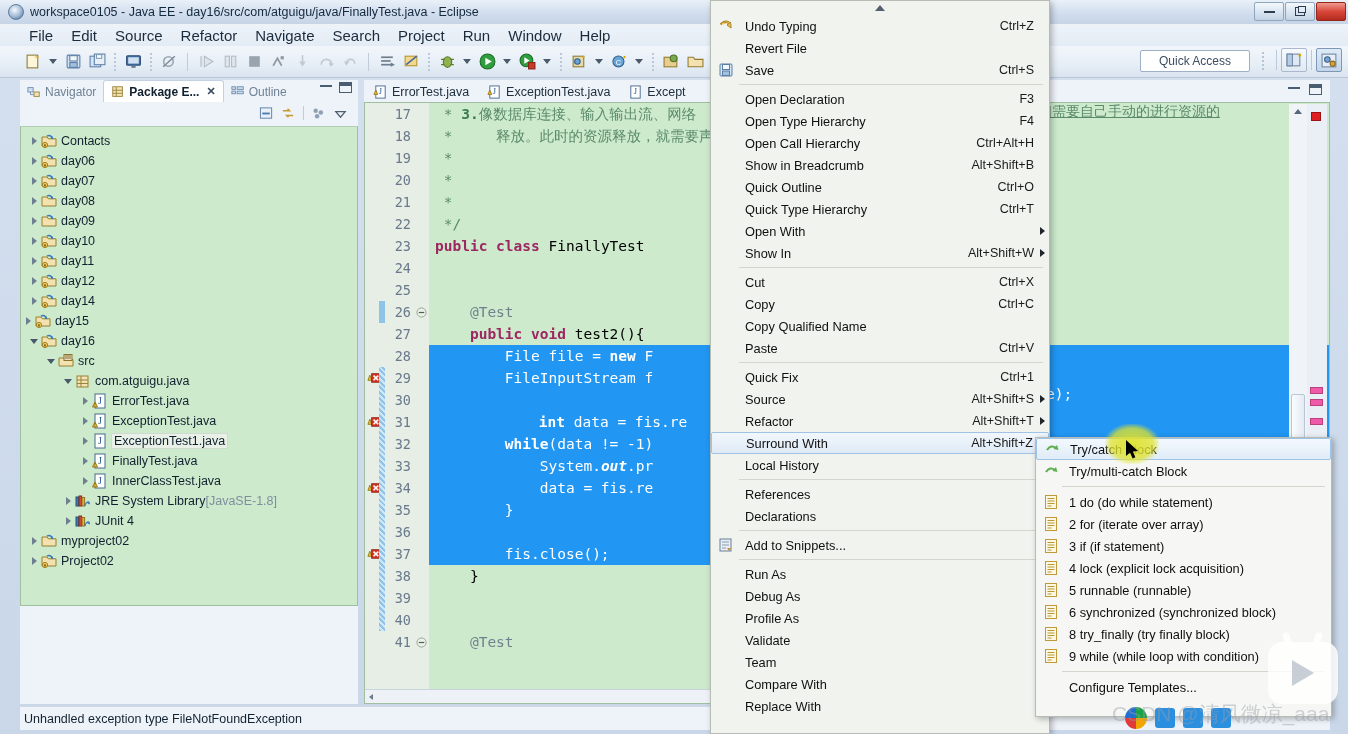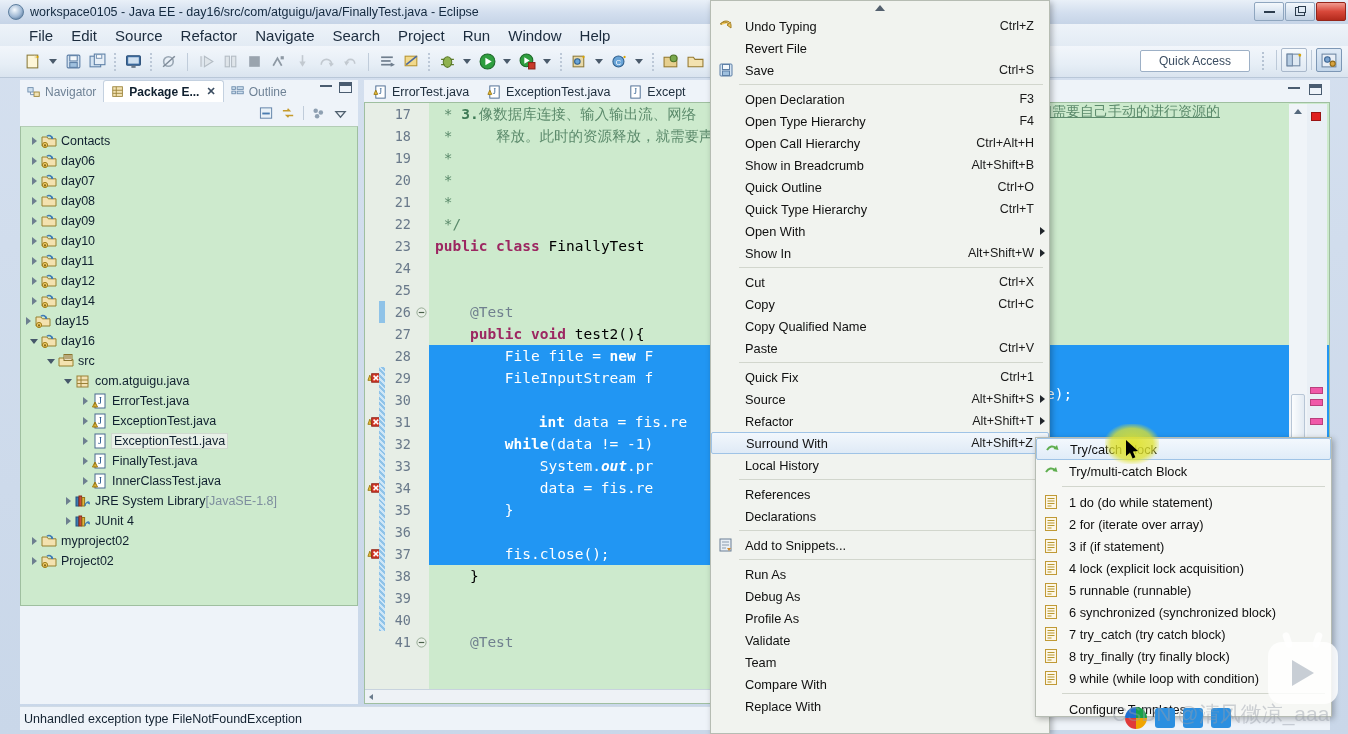--- a/index.html
+++ b/index.html
@@ -1326,29 +1326,20 @@
           </span>
           <span class="sub-label">6 synchronized (synchronized block)</span>
         </div>
         <div class="sub-item">
           <span class="sub-ico">
             <svg style="width:16px;height:16px;display:block" viewBox="0 0 16 16">
               <rect x="2.5" y="1.5" width="11" height="13" fill="#fdf7e6" stroke="#c09a36"></rect>
               <path d="M4.5 4.5h7M4.5 7h7M4.5 9.5h7M4.5 12h4" stroke="#b8982f" stroke-width="1.1"></path>
             </svg>
           </span>
-          <span class="sub-label">7 try_catch (try catch block)</span>
-        </div>
-        <div class="sub-item">
-          <span class="sub-ico">
-            <svg style="width:16px;height:16px;display:block" viewBox="0 0 16 16">
-              <rect x="2.5" y="1.5" width="11" height="13" fill="#fdf7e6" stroke="#c09a36"></rect>
-              <path d="M4.5 4.5h7M4.5 7h7M4.5 9.5h7M4.5 12h4" stroke="#b8982f" stroke-width="1.1"></path>
-            </svg>
-          </span>
           <span class="sub-label">8 try_finally (try finally block)</span>
         </div>
         <div class="sub-item">
           <span class="sub-ico">
             <svg style="width:16px;height:16px;display:block" viewBox="0 0 16 16">
               <rect x="2.5" y="1.5" width="11" height="13" fill="#fdf7e6" stroke="#c09a36"></rect>
               <path d="M4.5 4.5h7M4.5 7h7M4.5 9.5h7M4.5 12h4" stroke="#b8982f" stroke-width="1.1"></path>
             </svg>
           </span>
           <span class="sub-label">9 while (while loop with condition)</span>

